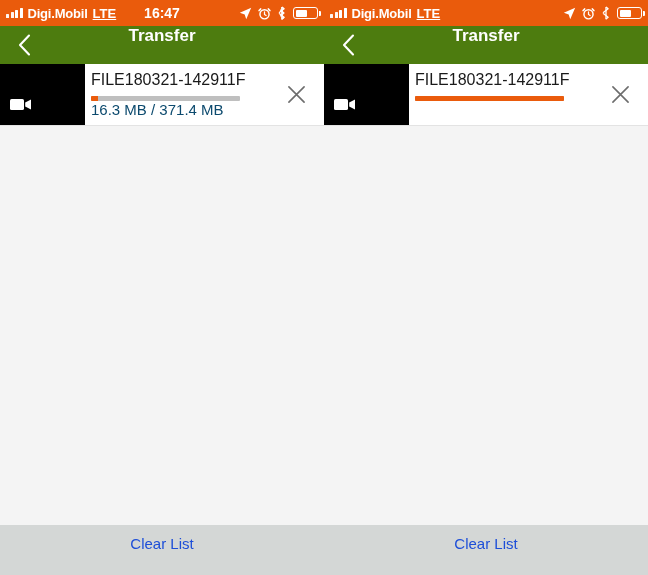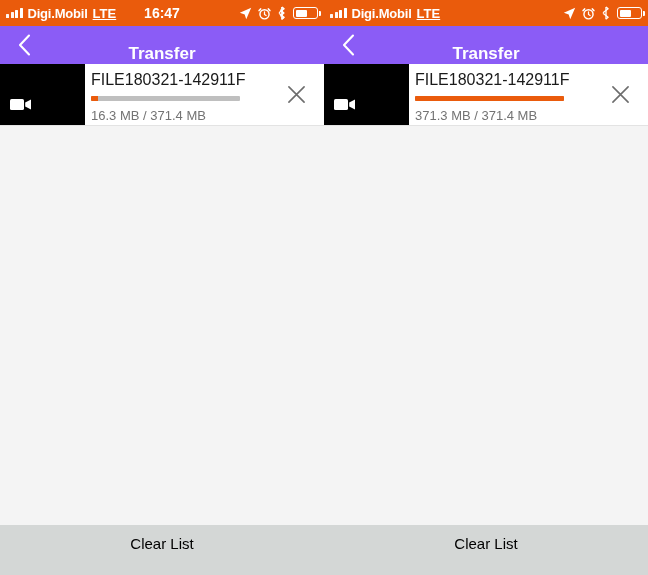--- a/index.html
+++ b/index.html
@@ -45,22 +45,22 @@
     position:relative; display:inline-block;
   }
   .battery::after{
     content:""; position:absolute; right:-4px; top:3px;
     width:2px; height:5px; background:#ffffff; border-radius:0 1px 1px 0;
   }
   .battery .fill{ position:absolute; left:1.5px; top:1.5px; bottom:1.5px; background:#ffffff; border-radius:1px; }
 
   
   .navbar {
-    height:38px; background:#8b5cf6; position:relative;
-    display:flex; align-items:flex-end;
+    height:38px; background:#4d7c0f; position:relative;
+    display:flex; align-items:flex-start;
   }
   .nav-back { width:48px; height:38px; display:flex; align-items:center; justify-content:center; }
   .nav-title {
     position:absolute; left:0; right:0; text-align:center;
     color:#ffffff; font-size:17px; font-weight:bold;
     pointer-events:none;
   }
 
   
   .filerow {
@@ -68,35 +68,35 @@
     border-bottom:1px solid #e3e3e3;
   }
   .thumb {
     width:85px; background:#000000; position:relative; flex:0 0 85px;
   }
   .thumb .vidicon { position:absolute; left:10px; bottom:10px; }
   .rowbody { flex:1 1 auto; padding:7px 8px 0 6px; display:flex; flex-direction:column; justify-content:flex-start; min-width:0; }
   .fname { font-size:16px; color:#1a1a1a; white-space:nowrap; overflow:hidden; text-overflow:ellipsis; }
   .pbar { margin-top:7px; height:5px; background:#bfbfbf; border-radius:1px; width:149px; position:relative; overflow:hidden; }
   .pbar .fillp { position:absolute; left:0; top:0; bottom:0; background:#ea5b0c; }
-  .psize { margin-top:7px; font-size:13px; color:#737373; white-space:nowrap; }
+  .psize { font-size:15px; color:#0c4a6e; white-space:nowrap; }
   .closebtn {
     width:55px; flex:0 0 55px; display:flex; align-items:center; justify-content:center;
   }
 
   
   .body-area { flex:1 1 auto; background:#f4f4f4; }
 
   
   .bottombar {
     height:50px; background:#d4d7d6; display:flex; width:648px;
   }
   .clearhalf {
     width:324px; height:37px; display:flex; align-items:center; justify-content:center;
-    color:#000000; font-size:15px;
+    color:#1d4ed8; font-size:15px;
   }
 </style>
 </head>
 <body>
 
 <div class="screen">
 
   <div class="panes">
 
     <div class="pane">
@@ -226,21 +226,20 @@
                 <rect x="0" y="1" width="14" height="11" rx="1.6" fill="#fff"></rect>
                 <path d="M15.2 4.6 21 1.4v10.2l-5.8-3.2z" fill="#fff"></path>
               </svg>
           </span>
         </div>
         <div class="rowbody">
           <div class="fname">FILE180321-142911F</div>
           <div class="pbar">
             <span class="fillp" style="width:99.9%"></span>
           </div>
-          <div class="psize">371.3 MB / 371.4 MB</div>
         </div>
         <div class="closebtn">
           <svg width="19" height="19" viewBox="0 0 20 20">
               <path d="M2 2 18 18M18 2 2 18" stroke="#6d6d6d" stroke-width="1.7" stroke-linecap="round"></path>
             </svg>
         </div>
       </div>
     </div>
   </div>
 

